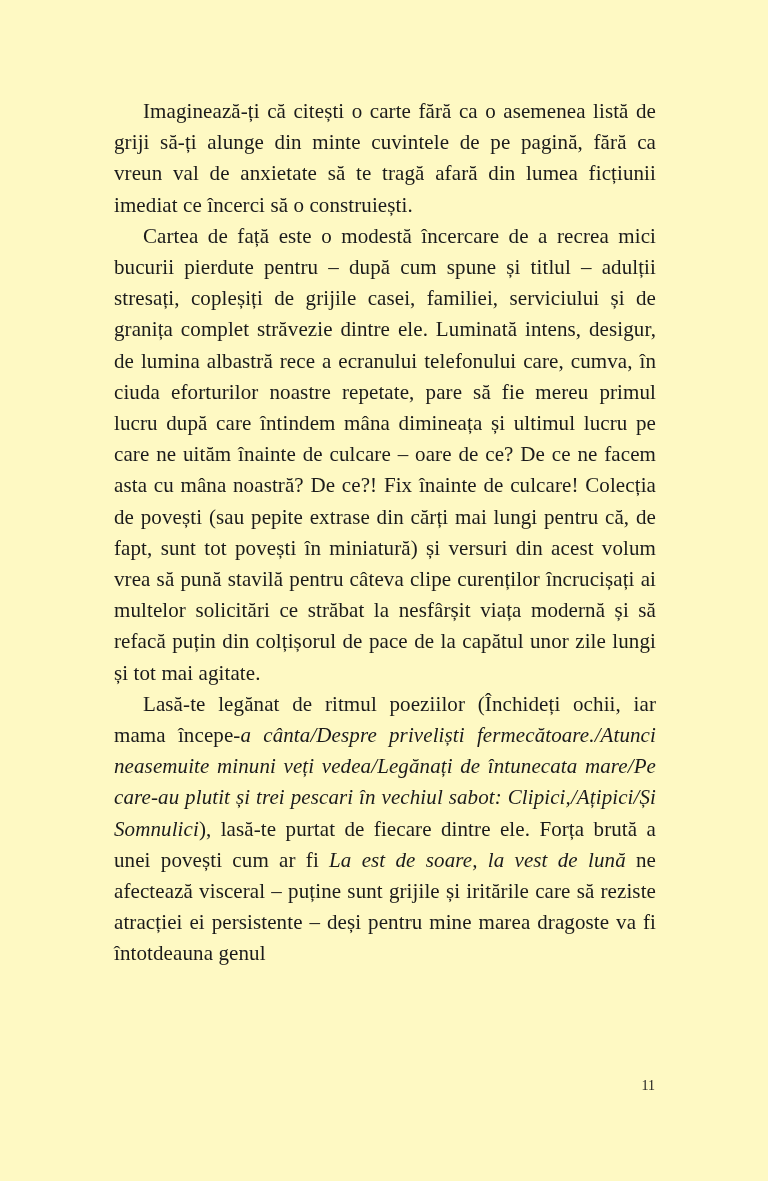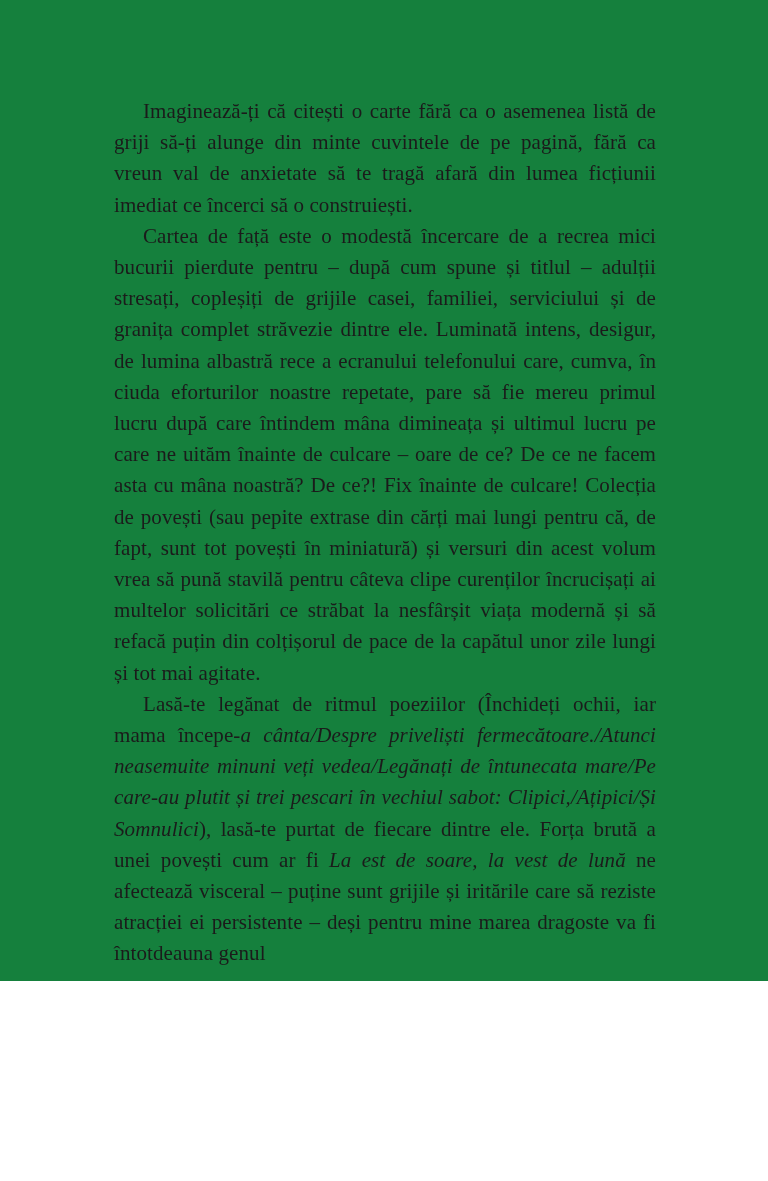--- a/index.html
+++ b/index.html
@@ -3,22 +3,22 @@
 <meta charset="utf-8">
 <style>
   html, body {
     margin: 0;
     padding: 0;
     background: #ffffff;
   }
   .book-page {
     position: relative;
     width: 768px;
-    height: 981px;
-    background: #15803d;
+    height: 1181px;
+    background: #fef9c3;
     font-family: "Liberation Serif", "DejaVu Serif", serif;
     color: #1b1b1b;
     overflow: hidden;
   }
   .text-block {
     position: absolute;
     left: 114px;
     top: 96px;
     width: 542px;
     font-size: 21px;

